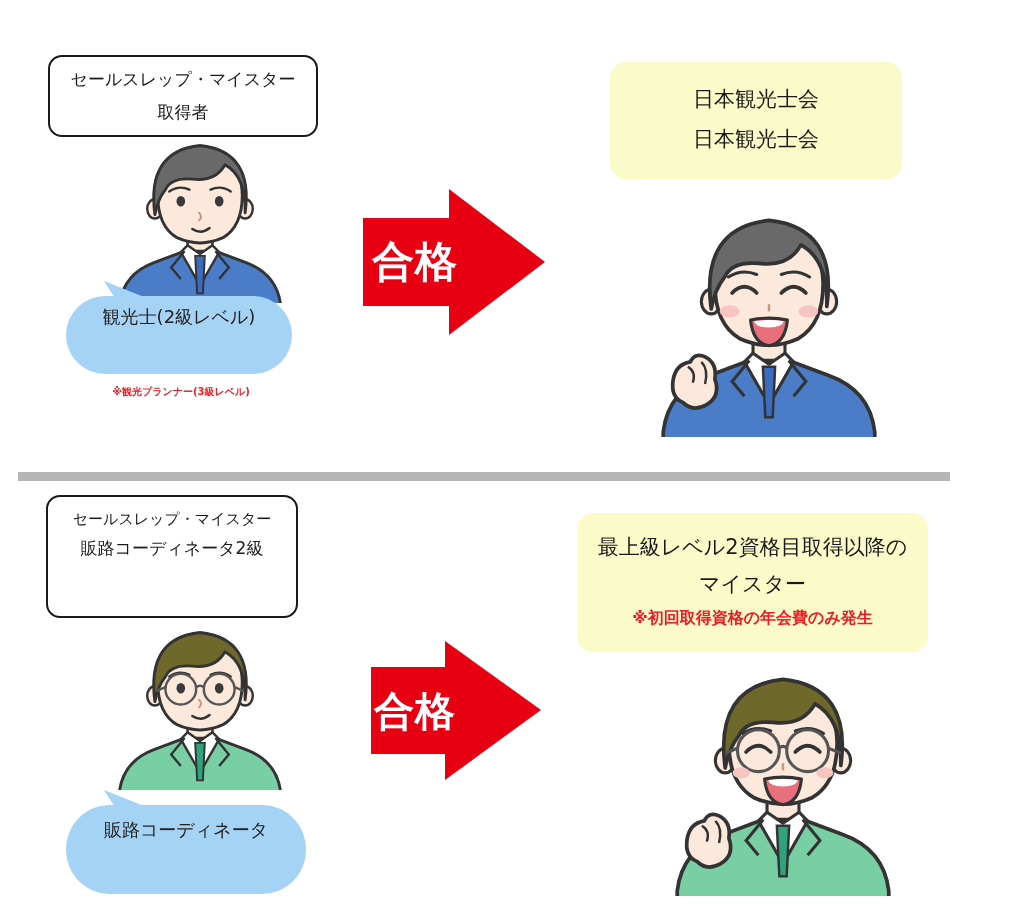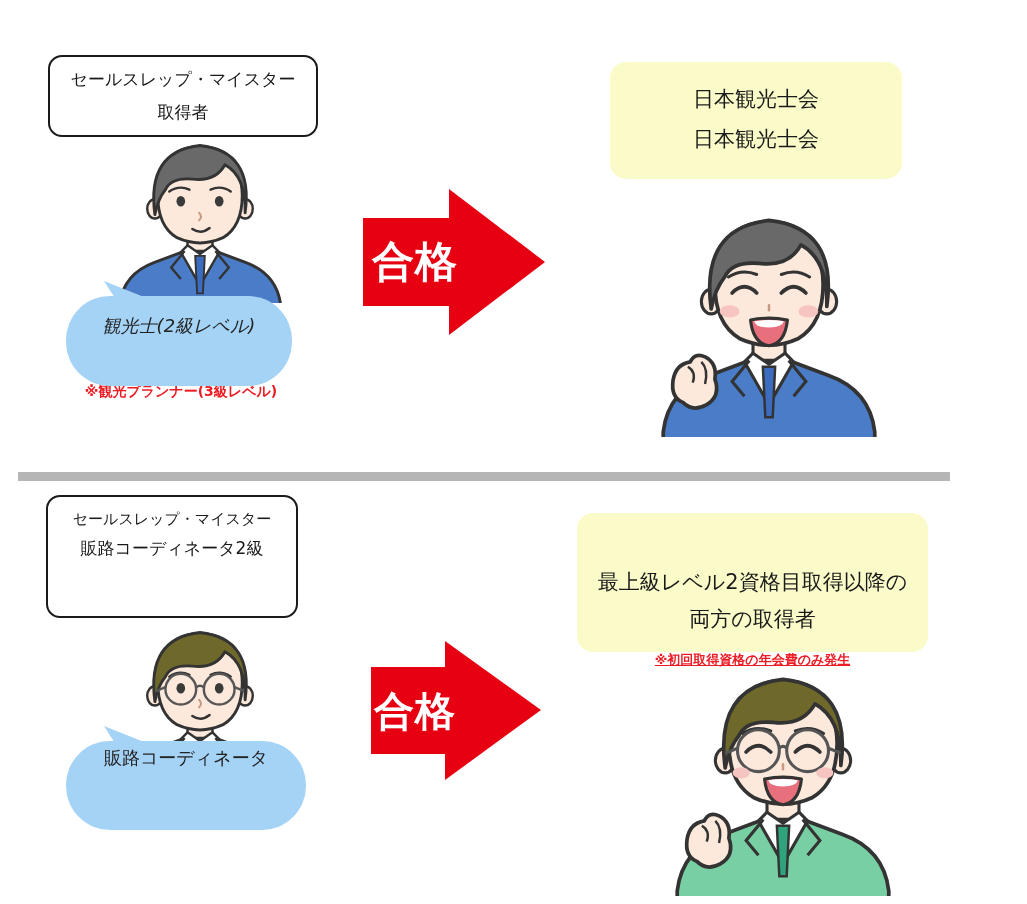--- a/index.html
+++ b/index.html
@@ -32,34 +32,34 @@
     box-sizing:border-box;
     z-index:3;
   }
   .bubble .ln{font-size:18px;line-height:34px;color:#222;white-space:nowrap;}
   .bubble .tail{position:absolute;top:-15px;left:36px;}
   
   .note{
     position:absolute;
     color:#ed1c24;
     font-weight:bold;
-    font-size:14px;
+    font-size:10px;
     line-height:19px;
     text-align:center;
   }
   
   .ybox{
     position:absolute;
     background:#fbfbc9;
     border-radius:16px;
     text-align:center;
     box-sizing:border-box;
   }
   .ybox .ln{font-size:21px;line-height:40px;white-space:nowrap;}
-  .ybox .rnote{font-size:13px;line-height:20px;font-weight:bold;color:#ed1c24;margin-top:12px;white-space:nowrap;text-decoration:underline;}
+  .ybox .rnote{font-size:16px;line-height:20px;font-weight:bold;color:#ed1c24;margin-top:5px;white-space:nowrap;}
   
   .arrow-wrap{position:absolute;}
   .arrow-label{
     position:absolute;top:50%;transform:translateY(-50%);
     text-align:center;color:#ffffff;font-weight:bold;font-size:42px;
     letter-spacing:1px;white-space:nowrap;
   }
   
   .divider{position:absolute;background:#b5b5b5;}
   
@@ -94,21 +94,21 @@
     <path class="skin" d="M56,66 Q57,16 100,15 Q143,16 144,66 Q144,98 124,110 Q100,121 76,110 Q56,98 56,66 Z" stroke="#333" stroke-width="3"></path>
     <path class="hair" d="M53,86 Q44,20 100,14 Q156,20 147,84 Q148,46 126,34 Q116,52 92,49 Q70,47 64,60 Q56,70 53,86 Z" stroke="#333" stroke-width="3" stroke-linejoin="round"></path>
     <path d="M68,62 Q78,55 89,60" fill="none" stroke="#333" stroke-width="2.5" stroke-linecap="round"></path>
     <path d="M111,60 Q122,55 132,62" fill="none" stroke="#333" stroke-width="2.5" stroke-linecap="round"></path>
     <ellipse cx="80" cy="72" rx="4.5" ry="5.5" fill="#3a3a3a"></ellipse>
     <ellipse cx="120" cy="72" rx="4.5" ry="5.5" fill="#3a3a3a"></ellipse>
     <path d="M99,84 Q103,88 99,92" fill="none" stroke="#c9987e" stroke-width="2" stroke-linecap="round"></path>
     <path d="M92,101 Q101,107 110,100" fill="none" stroke="#333" stroke-width="2.5" stroke-linecap="round"></path>
   </svg>
 
-  <div class="bubble" style="left:66px;top:296px;width:226px;height:90px;padding-top:13px;font-style:italic;">
+  <div class="bubble" style="left:66px;top:296px;width:226px;height:78px;padding-top:4px;">
     <svg class="tail" width="44" height="22" viewBox="0 0 44 22">
       <polygon points="2,0 42,16 16,22" fill="#a4d3f6"></polygon>
     </svg>
     <div class="ln">観光士(2級レベル)</div>
   </div>
 
   <div class="note" style="left:36px;top:382px;width:290px;">
     <div>※観光プランナー(3級レベル)</div>
   </div>
 
@@ -173,37 +173,37 @@
     <g>
       <circle cx="80" cy="73" r="16" fill="none" stroke="#555" stroke-width="2.5"></circle>
       <circle cx="120" cy="73" r="16" fill="none" stroke="#555" stroke-width="2.5"></circle>
       <path d="M96,71 Q100,68 104,71" fill="none" stroke="#555" stroke-width="2.5"></path>
       <path d="M64,71 L54,75 M136,71 L146,75" fill="none" stroke="#555" stroke-width="2.5"></path>
     </g>
     <path d="M99,84 Q103,88 99,92" fill="none" stroke="#c9987e" stroke-width="2" stroke-linecap="round"></path>
     <path d="M92,101 Q101,107 110,100" fill="none" stroke="#333" stroke-width="2.5" stroke-linecap="round"></path>
   </svg>
 
-  <div class="bubble" style="left:66px;top:741px;width:240px;height:89px;">
+  <div class="bubble" style="left:66px;top:805px;width:240px;height:89px;padding-top:8px;">
     <svg class="tail" width="44" height="22" viewBox="0 0 44 22">
       <polygon points="2,0 42,16 16,22" fill="#a4d3f6"></polygon>
     </svg>
     <div class="ln">販路コーディネータ</div>
   </div>
 
   <div class="arrow-wrap" style="left:371px;top:641px;width:170px;height:139px;">
     <svg width="170" height="139" viewBox="0 0 170 139">
       <polygon points="0,26 74,26 74,0 170,69 74,139 74,113 0,113" fill="#e60012"></polygon>
     </svg>
     <span class="arrow-label" style="left:0px;width:88px;font-size:40px;">合格</span>
   </div>
 
   <div class="ybox" style="left:577px;top:513px;width:351px;height:139px;padding-top:16px;">
-    <div class="ln" style="line-height:37px;margin-top:35px;">最上級レベル2資格目取得以降の</div>
-    <div class="ln" style="line-height:37px;">両方の取得者</div>
+    <div class="ln" style="line-height:37px;">最上級レベル2資格目取得以降の</div>
+    <div class="ln" style="line-height:37px;">マイスター</div>
     <div class="rnote">※初回取得資格の年会費のみ発生</div>
   </div>
 
   <svg class="char green" style="left:660px;top:662px;" width="246" height="234" viewBox="0 0 200 190">
     <ellipse cx="53" cy="80" rx="8" ry="10" class="skin" stroke="#333" stroke-width="2.5"></ellipse>
     <ellipse cx="147" cy="80" rx="8" ry="10" class="skin" stroke="#333" stroke-width="2.5"></ellipse>
     <path class="skin" d="M87,110 h26 v24 h-26 z" stroke="#333" stroke-width="2.5"></path>
     <path class="suit" d="M14,200 L14,186 Q18,152 52,140 L84,128 L116,128 L148,140 Q182,152 186,186 L186,200 Z" stroke="#333" stroke-width="3" stroke-linejoin="round"></path>
     <path d="M80,129 L100,164 L120,129 L113,122 L100,131 L87,122 Z" fill="#ffffff" stroke="#333" stroke-width="2.5" stroke-linejoin="round"></path>
     <path class="tie" d="M95,133 L105,133 L103,174 L97,174 Z" stroke="#333" stroke-width="2"></path>

